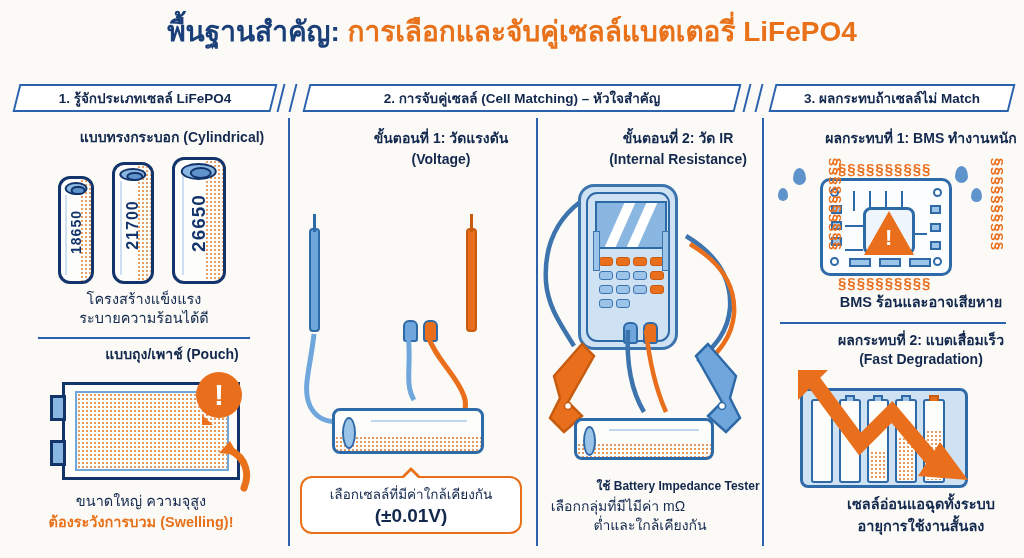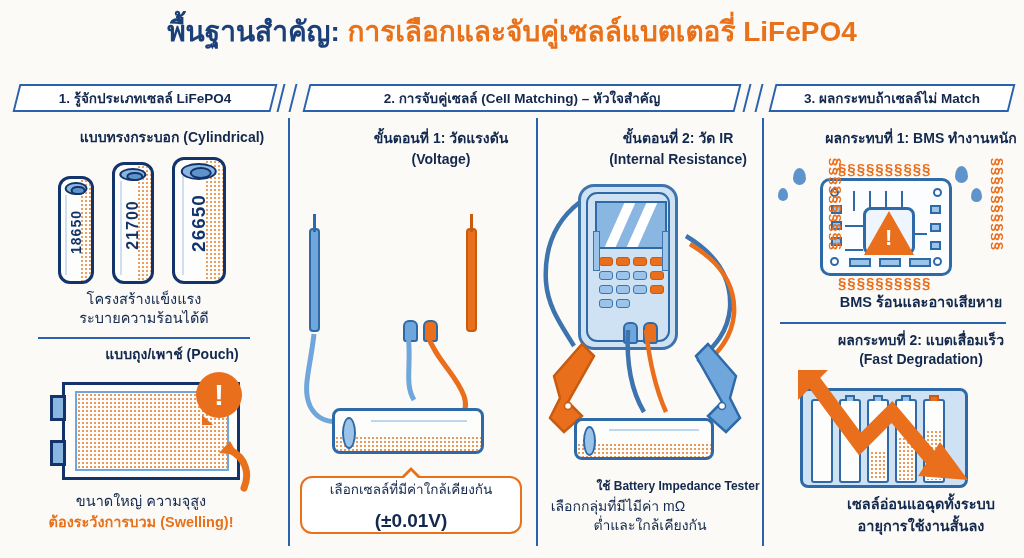--- a/index.html
+++ b/index.html
@@ -119,21 +119,21 @@
   .ir-screen { position: absolute; border: 2px solid #2f6aa8; background: #8ab6e2; overflow: hidden; }
   .ir-screen .g1, .ir-screen .g2 { position: absolute; width: 10px; height: 150%; background: #fff;
     transform: rotate(24deg); top: -25%; }
   .key { position: absolute; border: 1.5px solid #3d74ae; border-radius: 3px; background: #9cc3e8; }
   .key.o { background: #ea6f1c; border-color: #c75b10; }
   .clip { position: absolute; }
 
   
   .bubble {
     position: absolute; border: 2.5px solid #e8711a; border-radius: 12px; background: #fff;
-    display: flex; flex-direction: column; align-items: center; justify-content: space-between;
+    display: flex; flex-direction: column; align-items: center; justify-content: center;
   }
   .bubble .l1 { color: #13284d; font-size: 13.5px; white-space: nowrap; }
   .bubble .l2 { color: #13284d; font-size: 19px; font-weight: bold; white-space: nowrap; }
   .bubble .notch { position: absolute; top: -11px; left: 50%; margin-left: -11px;
     width: 0; height: 0; border-left: 11px solid transparent; border-right: 11px solid transparent;
     border-bottom: 11px solid #e8711a; }
   .bubble .notch2 { position: absolute; top: -7px; left: 50%; margin-left: -9px;
     width: 0; height: 0; border-left: 9px solid transparent; border-right: 9px solid transparent;
     border-bottom: 9px solid #fff; }
 

